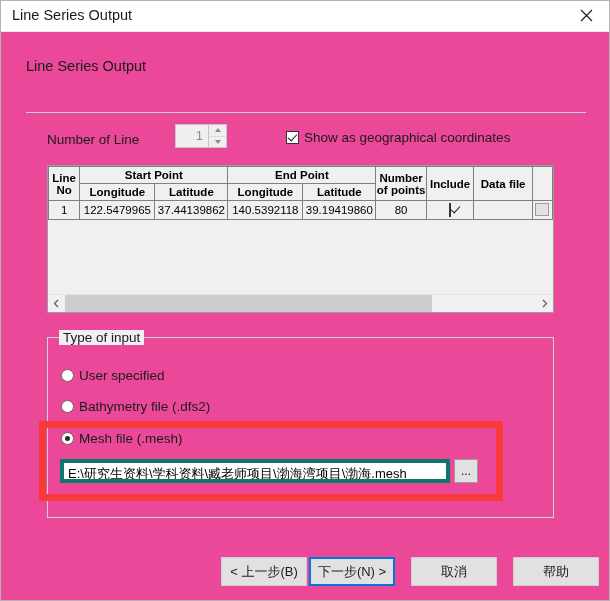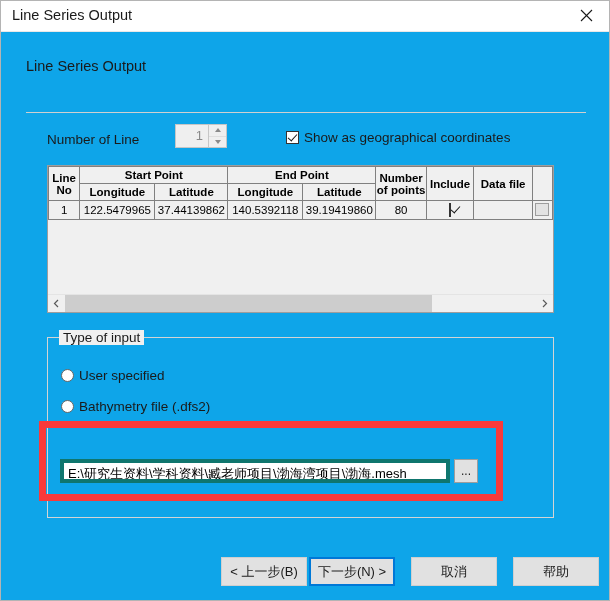--- a/index.html
+++ b/index.html
@@ -13,21 +13,21 @@
     font-family: "Liberation Sans", "DejaVu Sans", sans-serif;
     overflow: hidden;
   }
   #window {
     position: absolute;
     left: 0; top: 0;
     width: 610px;
     height: 601px;
     box-sizing: border-box;
     border: 1px solid #b4b4b4;
-    background: #0ea5e9;
+    background: #ec4899;
   }
   
   #titlebar {
     position: absolute;
     left: 0; top: 0;
     width: 608px;
     height: 30px;
     background: #ffffff;
     border-bottom: 1px solid #e8e8e8;
   }
@@ -483,20 +483,24 @@
   <div class="radio-row" id="radio-user">
     <span class="rb-circle"></span>
     <span class="radio-label">User specified</span>
   </div>
 
   <div class="radio-row" id="radio-bathy">
     <span class="rb-circle"></span>
     <span class="radio-label">Bathymetry file (.dfs2)</span>
   </div>
 
+  <div class="radio-row" id="radio-mesh">
+    <span class="rb-circle selected"></span>
+    <span class="radio-label">Mesh file (.mesh)</span>
+  </div>
 
   <div id="path-input">E:\研究生资料\学科资料\臧老师项目\渤海湾项目\渤海.mesh</div>
   <div id="browse-btn">...</div>
 
   <div id="red-highlight"></div>
 
   <div class="dlg-btn" id="btn-back">&lt; 上一步(B)</div>
   <div class="dlg-btn" id="btn-next">下一步(N) &gt;</div>
   <div class="dlg-btn" id="btn-cancel">取消</div>
   <div class="dlg-btn" id="btn-help">帮助</div>

